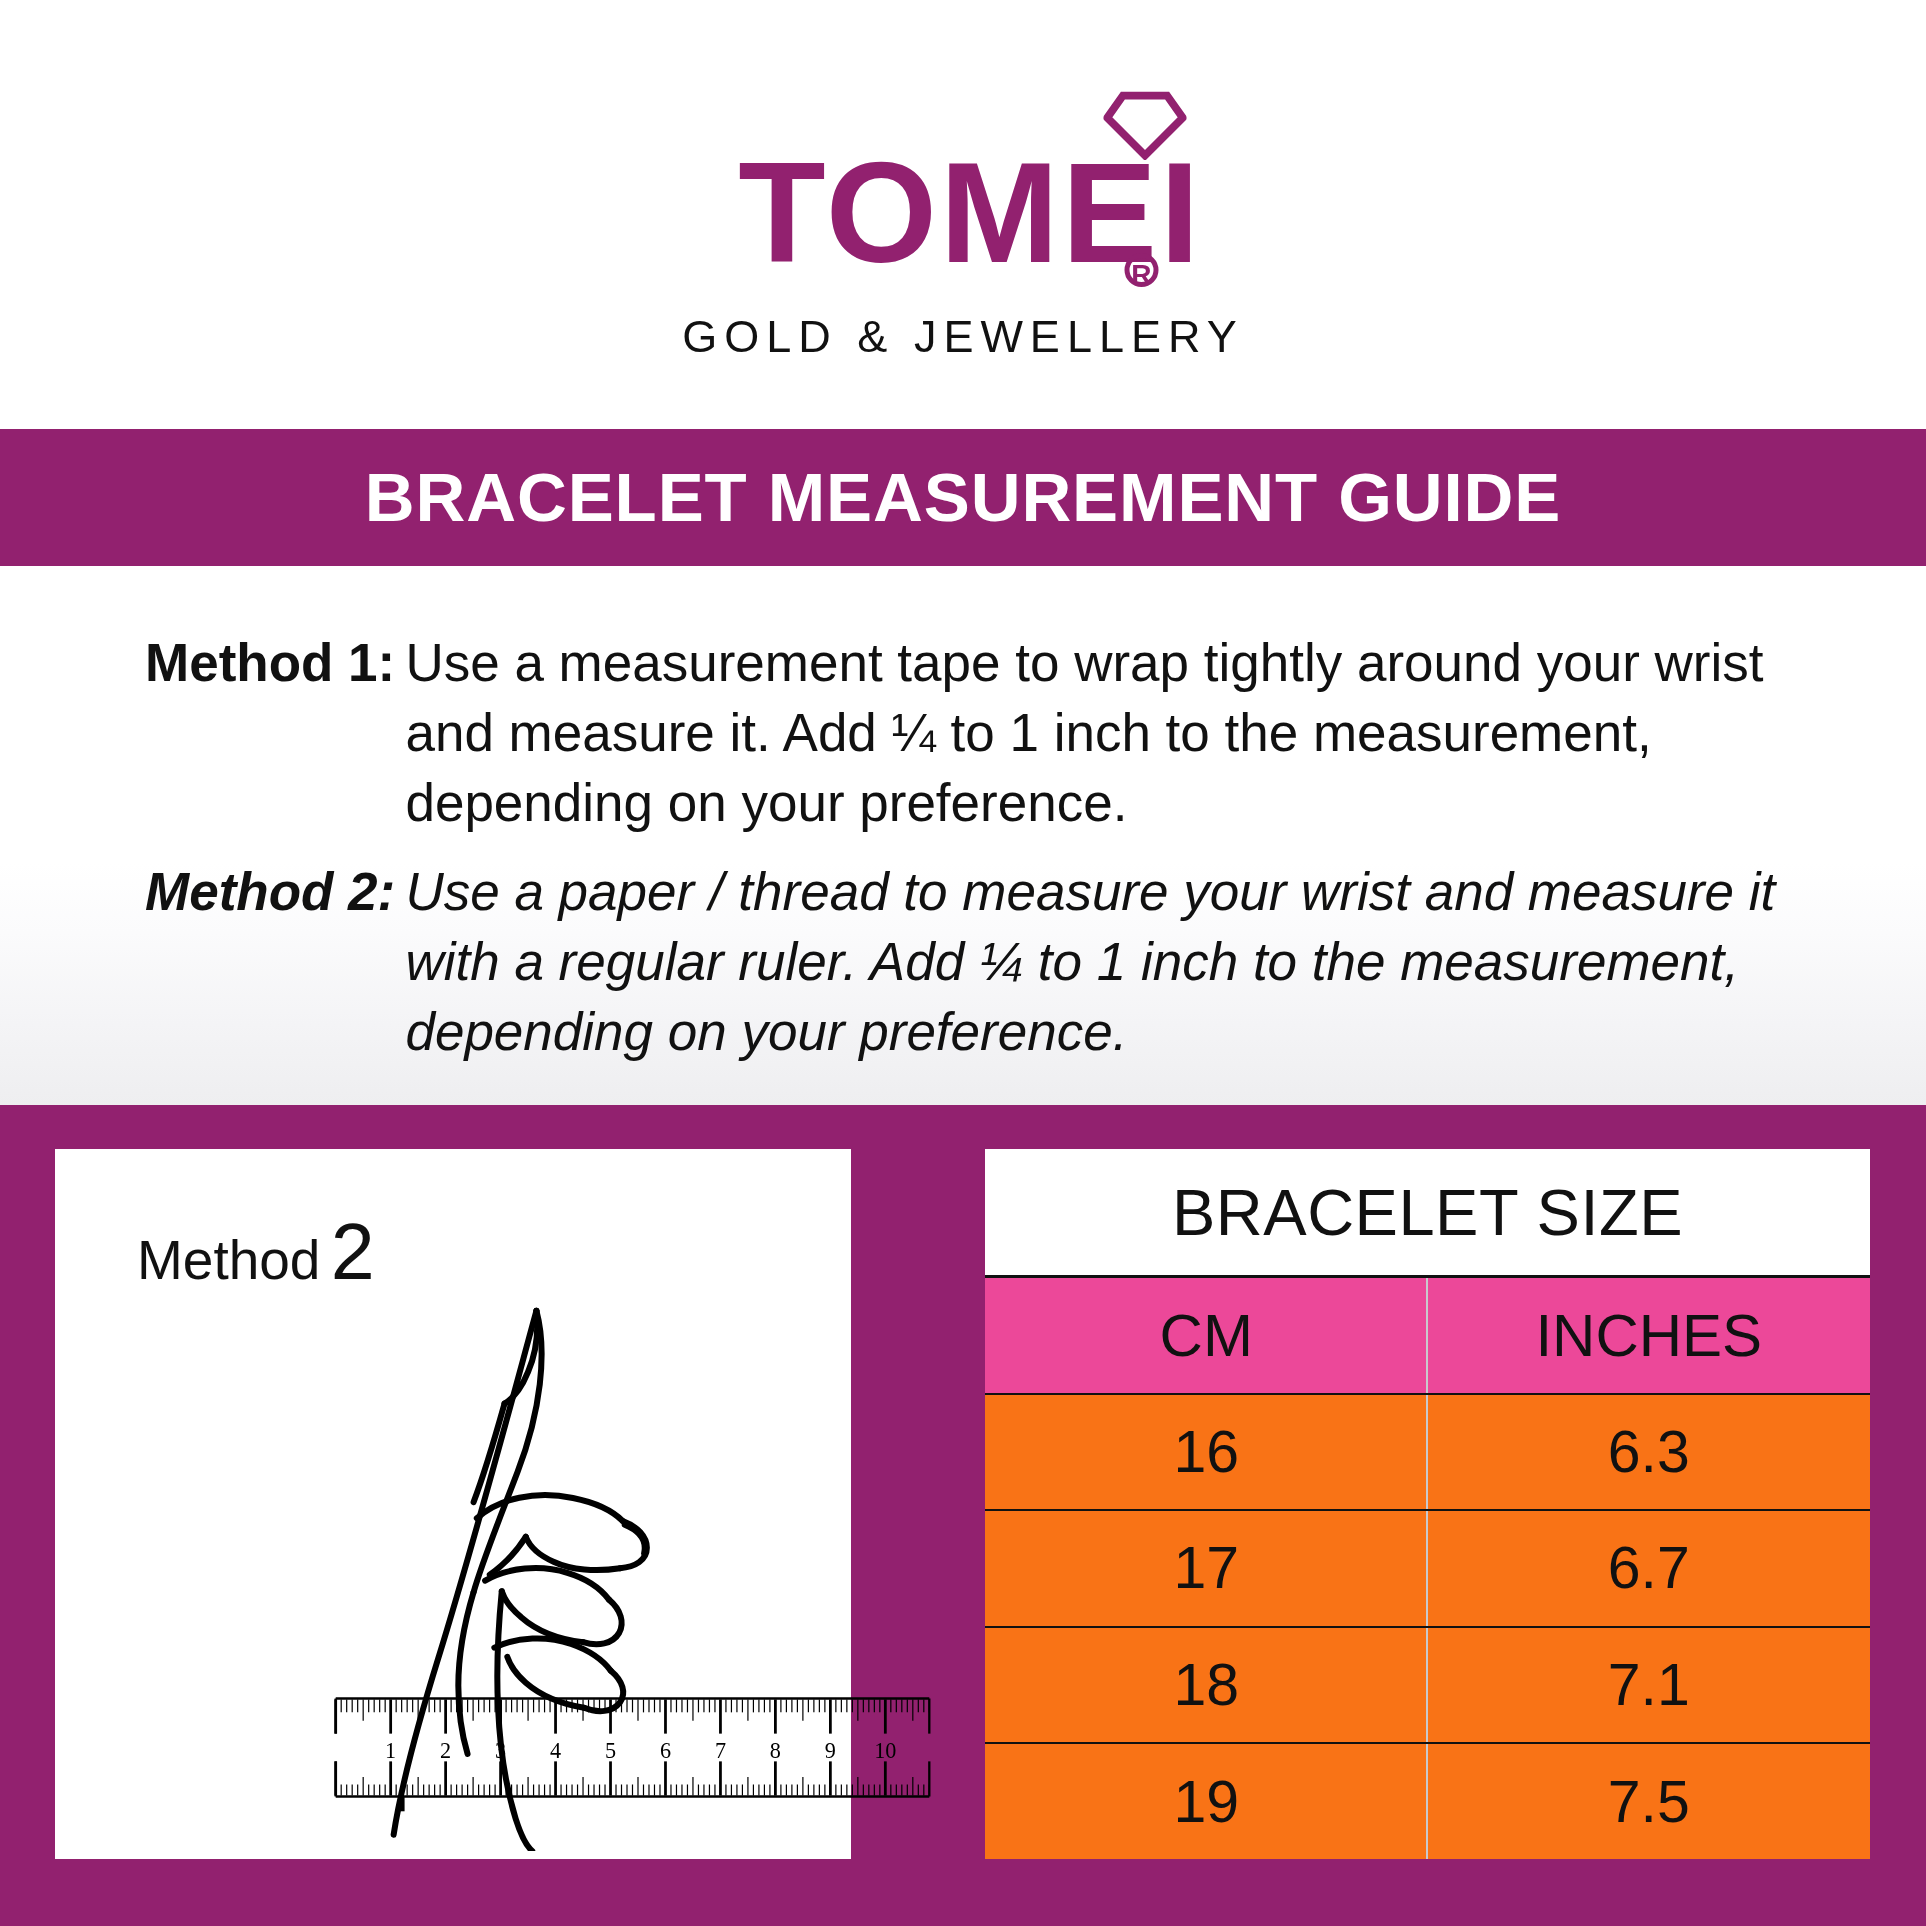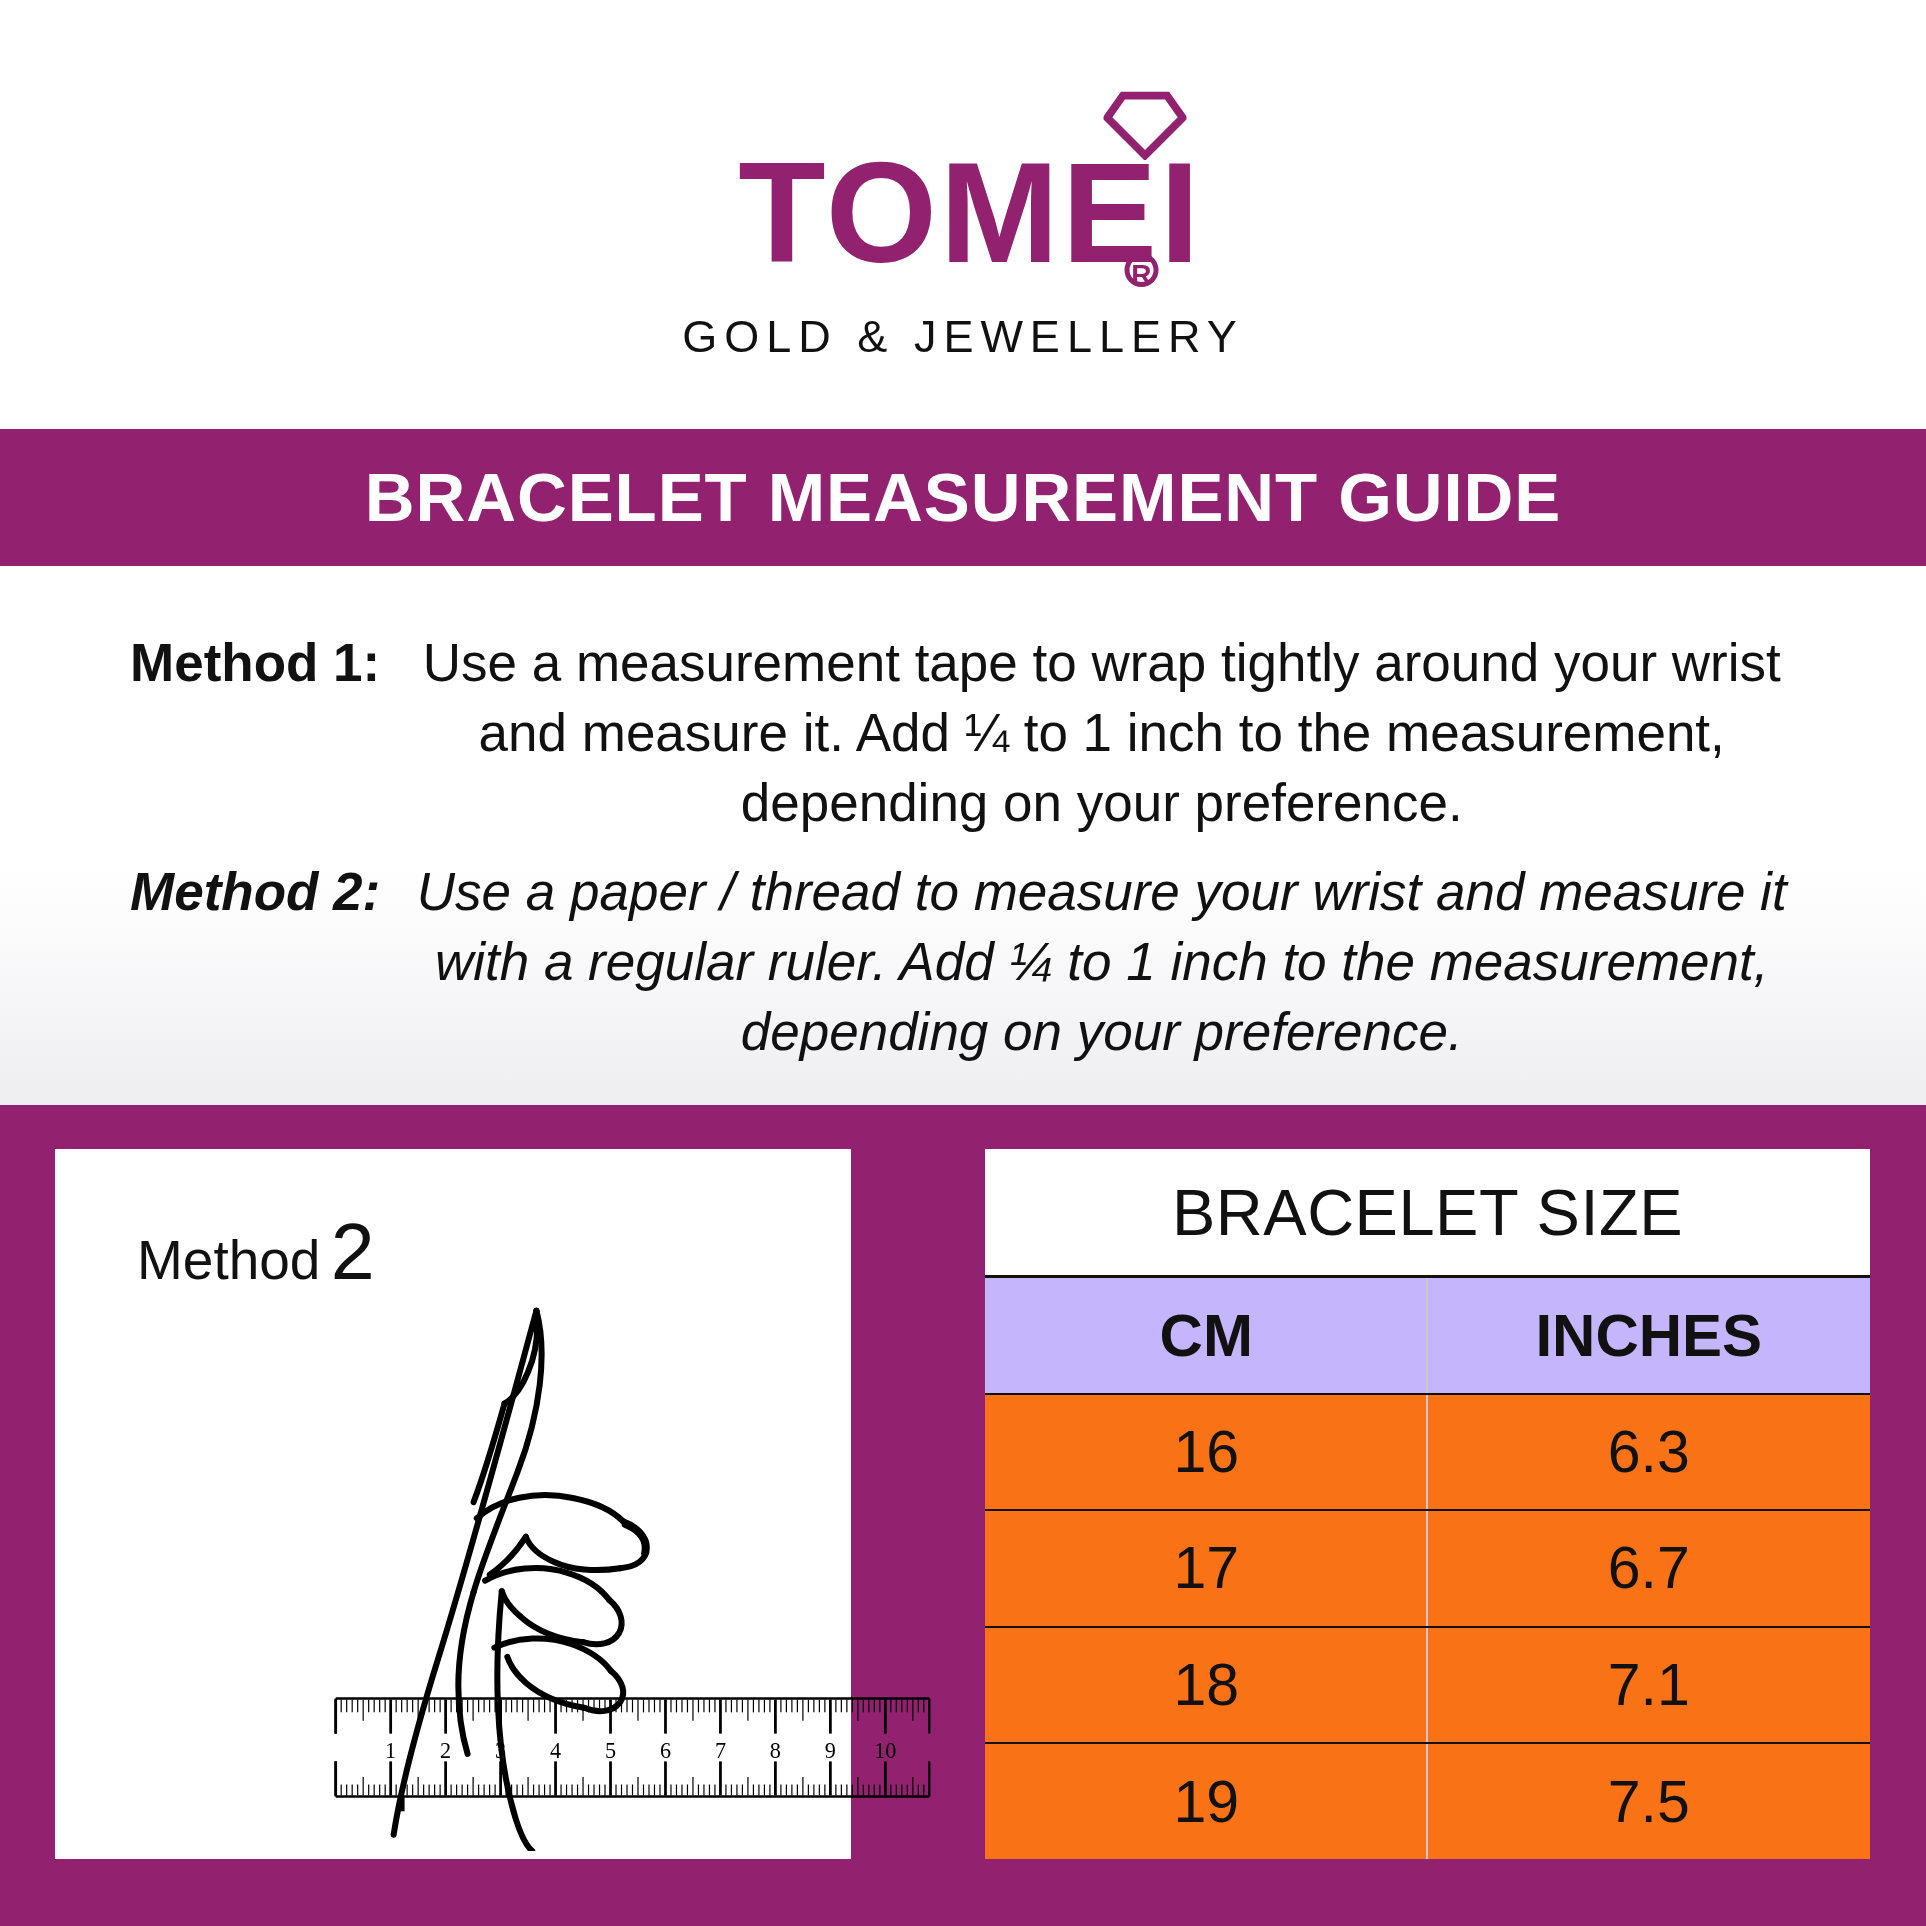--- a/index.html
+++ b/index.html
@@ -96,25 +96,24 @@
   
   .methods-area {
     position: absolute;
     left: 0; top: 566px;
     width: 1926px;
     height: 539px;
     background: linear-gradient(to bottom, #ffffff 0%, #ffffff 55%, #fbfbfc 68%, #f4f4f6 85%, #eeeef0 100%);
   }
   .method-row {
     position: absolute;
-    left: 130px;
+    left: 145px;
     width: 1683px;
     display: flex;
     align-items: flex-start;
-    text-align: center;
   }
   .method-row.m1 { top: 62px; }
   .method-row.m2 { top: 291px; font-style: italic; }
   .method-label {
     flex: 0 0 auto;
     font-size: 53px;
     font-weight: bold;
     color: #111111;
     line-height: 1.32;
     white-space: nowrap;
@@ -209,21 +208,21 @@
     width: 100%;
     height: 581px;
     display: flex;
     flex-direction: column;
   }
   .tbl-row {
     flex: 1 1 0;
     display: flex;
     position: relative;
   }
-  .tbl-row.header-row { background: #c4b5fd; font-weight: bold; }
+  .tbl-row.header-row { background: #ec4899; }
   .tbl-row.data-row { background: #f97316; border-top: 2.3px solid #111111; }
   .tbl-cell {
     flex: 1 1 0;
     display: flex;
     align-items: center;
     justify-content: center;
     font-size: 59px;
     color: #111111;
     position: relative;
   }

